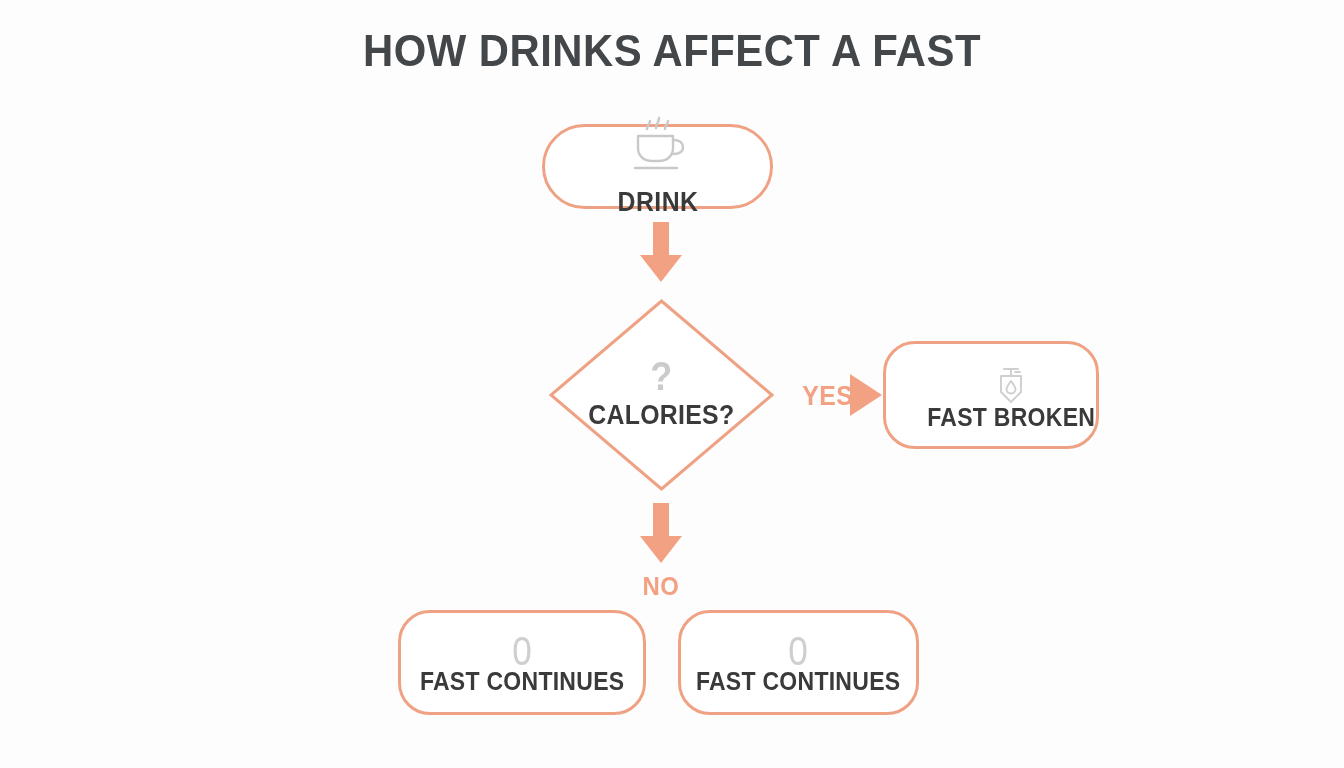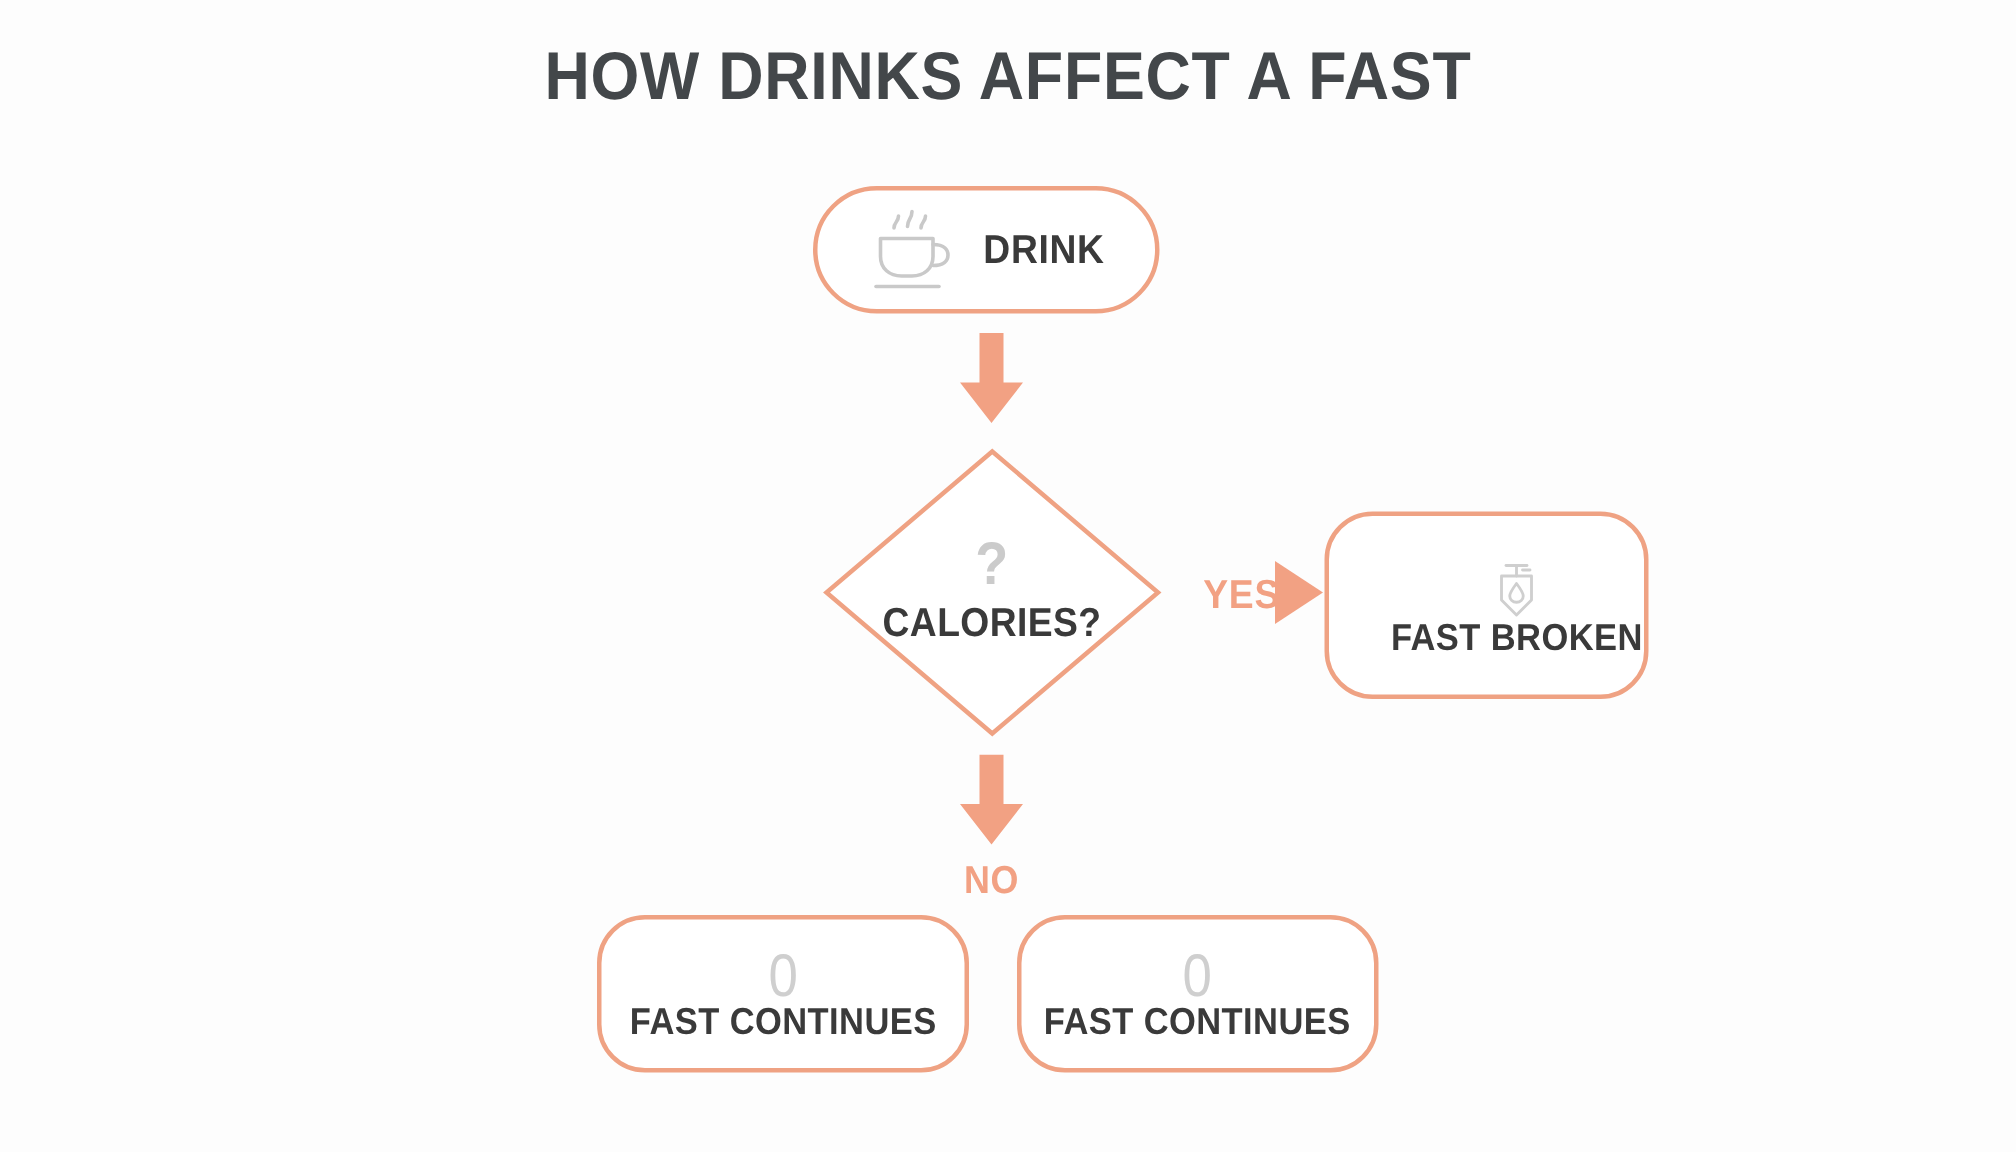--- a/index.html
+++ b/index.html
@@ -58,31 +58,31 @@
     white-space: nowrap;
   }
 
   
   #node-drink {
     left: 542px;
     top: 124px;
     width: 231px;
     height: 85px;
     border-radius: 44px;
-    flex-direction: row;
+    flex-direction: column;
     gap: 14px;
   }
   #node-drink .node-label { font-size: 27px; letter-spacing: 0.5px; }
 
   
   #node-fast-broken {
     left: 883px;
     top: 341px;
     width: 216px;
-    height: 125px;
+    height: 108px;
     border-radius: 32px;
     flex-direction: column;
     gap: 0px;
     padding-top: 6px;
     padding-left: 40px;
   }
   #node-fast-broken .node-label { font-size: 25px; letter-spacing: 0.3px; }
 
   .node-continue {
     top: 610px;

